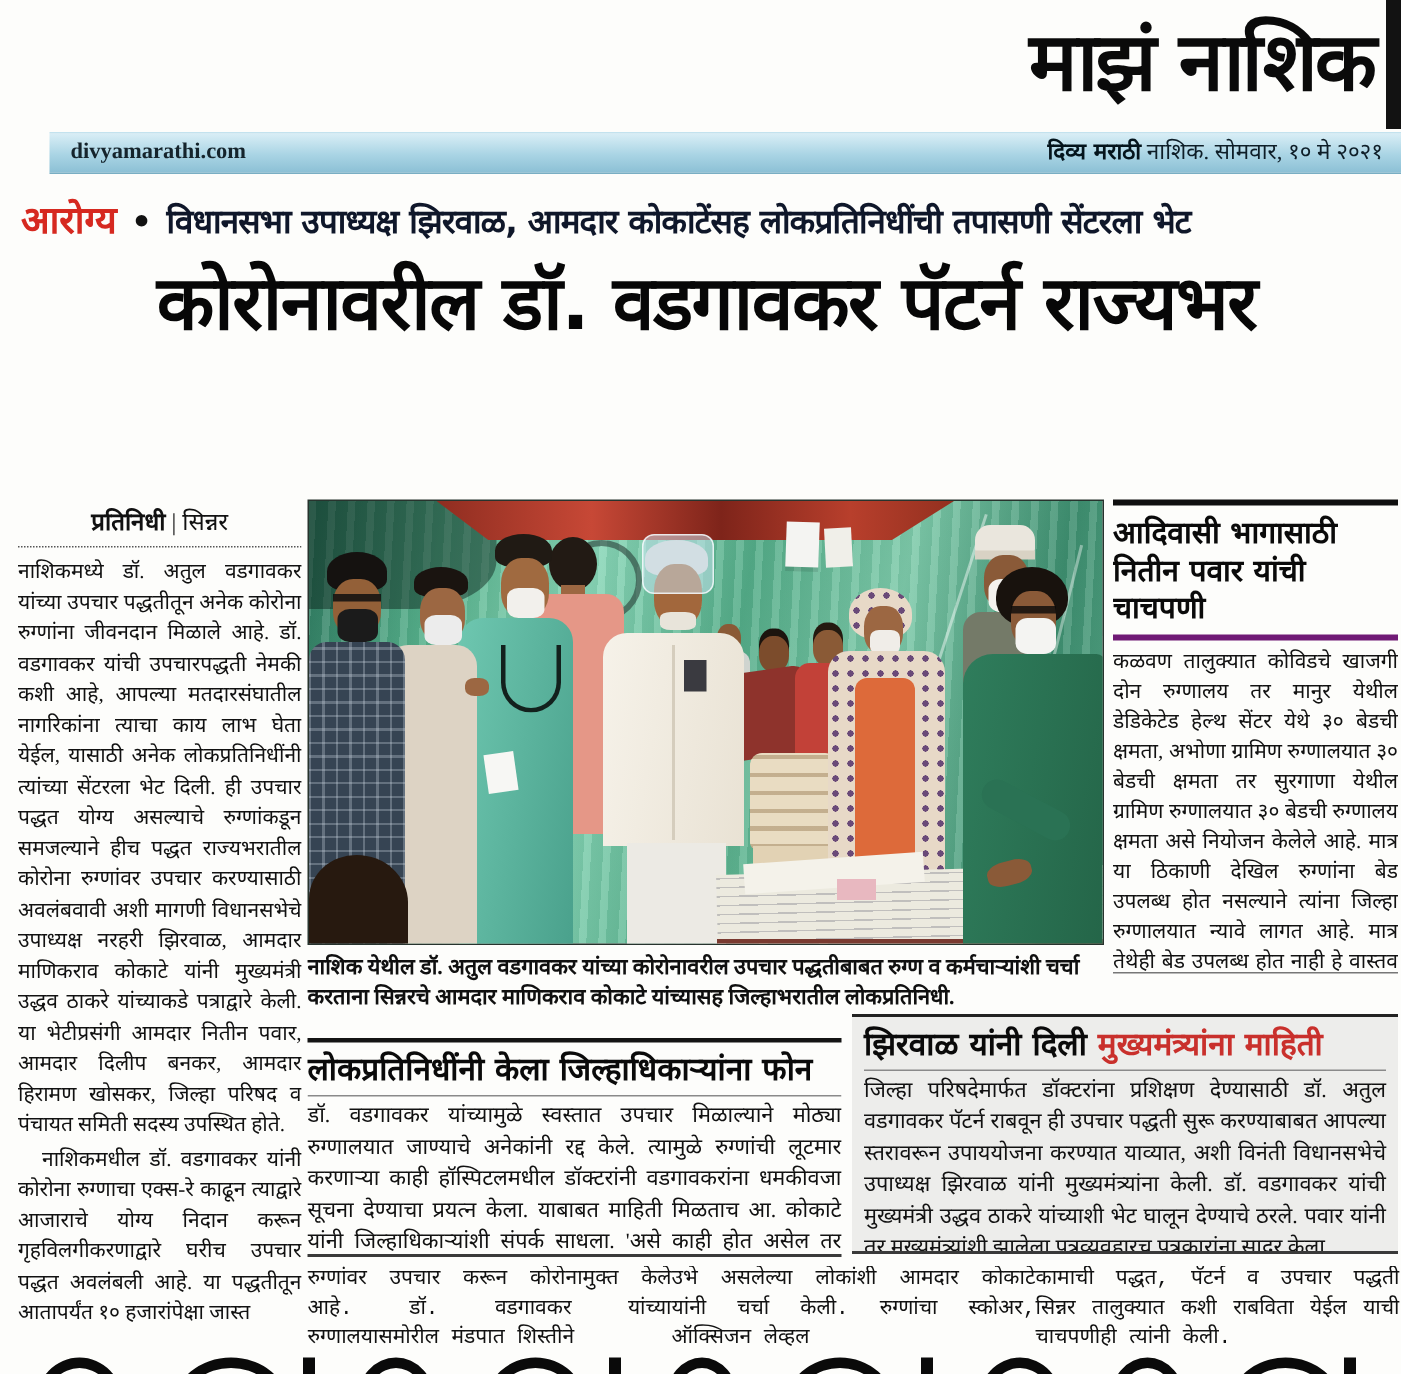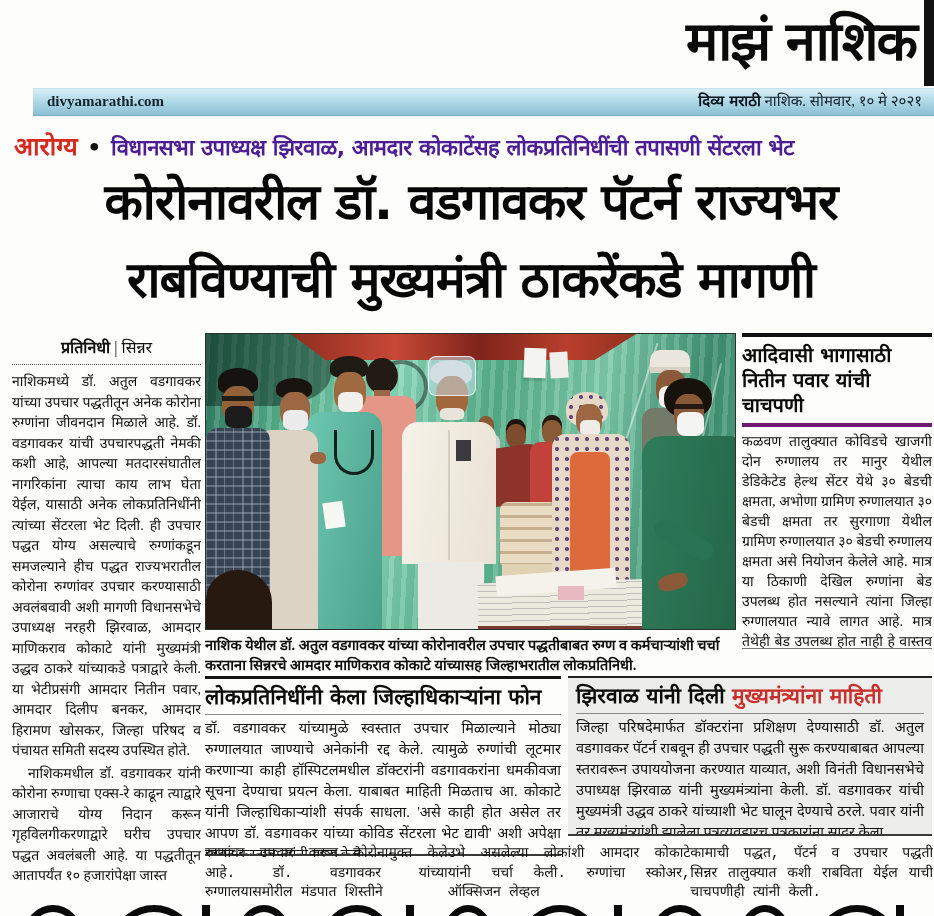--- a/index.html
+++ b/index.html
@@ -22,21 +22,21 @@
   .topbar .site{position:absolute;left:14px;top:0;line-height:25px;
     font-family:Liberation Serif, serif;font-weight:700;font-size:15px;color:#15242c;}
   .topbar .edition{position:absolute;right:12px;top:0;line-height:25px;font-size:15px;color:#0e1e28;white-space:nowrap;}
   .topbar .edlogo{font-family:"DejaVu Sans","Liberation Sans",sans-serif;font-weight:800;color:#04141c;}
 
   
   .kicker{left:14px;top:128px;white-space:nowrap;
     font-family:"DejaVu Sans","Liberation Sans",sans-serif;font-weight:700;}
   .kicker .klabel{color:#d62920;font-size:25px;}
   .kicker .kbullet{color:#111;font-size:22px;padding:0 4px;}
-  .kicker .ktext{color:#4c1d95;font-size:22px;letter-spacing:-.5px;}
+  .kicker .ktext{color:#0f172a;font-size:22px;letter-spacing:-.5px;}
 
   
   .headline{left:10px;top:163px;width:922px;
     font-family:"DejaVu Sans","Liberation Sans",sans-serif;font-weight:800;color:#070707;
     font-size:50px;line-height:78px;letter-spacing:-1px;white-space:nowrap;text-align:center;}
 
   
   .leftcol{left:12px;top:334px;width:189px;height:566px;overflow:hidden;}
   .byline{text-align:center;font-size:16px;padding:2px 0 6px;border-bottom:1px dotted #555;margin-bottom:7px;}
   .byline b{font-weight:700;}
@@ -56,21 +56,21 @@
     border-top:4px solid #101010;border-bottom:1px solid #777;padding-top:4px;box-sizing:border-box;}
   .rightcol h3{font-family:"DejaVu Sans","Liberation Sans",sans-serif;font-size:20px;line-height:25px;
     font-weight:800;margin:2px 0 5px;padding-bottom:5px;border-bottom:4px solid #701a75;color:#0a0a0a;}
   .rightcol .btxt{font-size:14px;line-height:20px;}
 
   
   .sec{overflow:hidden;box-sizing:border-box;}
   .sec h3{font-family:"DejaVu Sans","Liberation Sans",sans-serif;font-size:21px;font-weight:800;
     margin:3px 0 3px;padding-bottom:4px;border-bottom:1px solid #8a8a8a;color:#0a0a0a;white-space:nowrap;}
   .sec .stxt{font-size:14.5px;line-height:21px;text-align:justify;margin:3px 0 0;}
-  .sec-phone{left:205px;top:676px;width:356px;height:180px;border-top:3px solid #141414;border-bottom:2px solid #3a3a3a;}
+  .sec-phone{left:205px;top:692px;width:356px;height:146px;border-top:3px solid #141414;border-bottom:2px solid #3a3a3a;}
   .sec-cm{left:568px;top:676px;width:364px;height:160px;background:#ededeb;
     border-top:2px solid #222;border-bottom:2px solid #3a3a3a;padding:0 8px;}
   .sec-cm h3 .red{color:#c9302c;}
 
   
   .bottom-strip{left:205px;top:844px;width:728px;height:58px;display:flex;overflow:hidden;font-family:Liberation Mono, monospace;}
   .bcol{flex:1;font-size:14px;line-height:19.5px;text-align:justify;margin:0;}
 
   
   .cutoff{left:24px;right:4px;bottom:0;height:14px;overflow:hidden;}
@@ -91,21 +91,20 @@
   </div>
 
   <div class="abs kicker">
     <span class="klabel">आरोग्य</span>
     <span class="kbullet">•</span>
     <span class="ktext">विधानसभा उपाध्यक्ष झिरवाळ, आमदार कोकाटेंसह लोकप्रतिनिधींची तपासणी सेंटरला भेट</span>
   </div>
 
   <div class="abs headline">
     <div>कोरोनावरील डॉ. वडगावकर पॅटर्न राज्यभर</div>
-    <div>राबविण्याची मुख्यमंत्री ठाकरेंकडे मागणी</div>
   </div>
 
   <div class="abs leftcol">
     <div class="byline">
       <b>प्रतिनिधी</b>
       <span>|</span>
       <span>सिन्नर</span>
     </div>
     <p class="btxt">नाशिकमध्ये डॉ. अतुल वडगावकर यांच्या उपचार पद्धतीतून अनेक कोरोना रुग्णांना जीवनदान मिळाले आहे. डॉ. वडगावकर यांची उपचारपद्धती नेमकी कशी आहे, आपल्या मतदारसंघातील नागरिकांना त्याचा काय लाभ घेता येईल, यासाठी अनेक लोकप्रतिनिधींनी त्यांच्या सेंटरला भेट दिली. ही उपचार पद्धत योग्य असल्याचे रुग्णांकडून समजल्याने हीच पद्धत राज्यभरातील कोरोना रुग्णांवर उपचार करण्यासाठी अवलंबवावी अशी मागणी विधानसभेचे उपाध्यक्ष नरहरी झिरवाळ, आमदार माणिकराव कोकाटे यांनी मुख्यमंत्री उद्धव ठाकरे यांच्याकडे पत्राद्वारे केली. या भेटीप्रसंगी आमदार नितीन पवार, आमदार दिलीप बनकर, आमदार हिरामण खोसकर, जिल्हा परिषद व पंचायत समिती सदस्य उपस्थित होते.</p>
     <p class="btxt indent">नाशिकमधील डॉ. वडगावकर यांनी कोरोना रुग्णाचा एक्स-रे काढून त्याद्वारे आजाराचे योग्य निदान करून गृहविलगीकरणाद्वारे घरीच उपचार पद्धत अवलंबली आहे. या पद्धतीतून आतापर्यंत १० हजारांपेक्षा जास्त</p>

